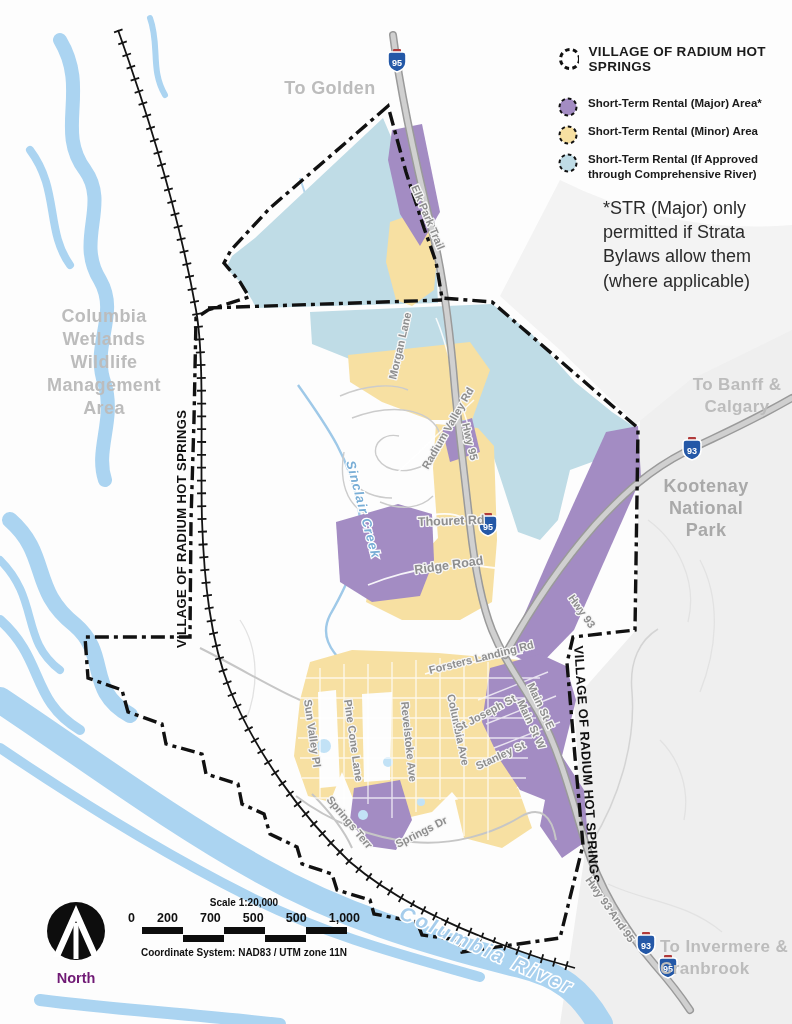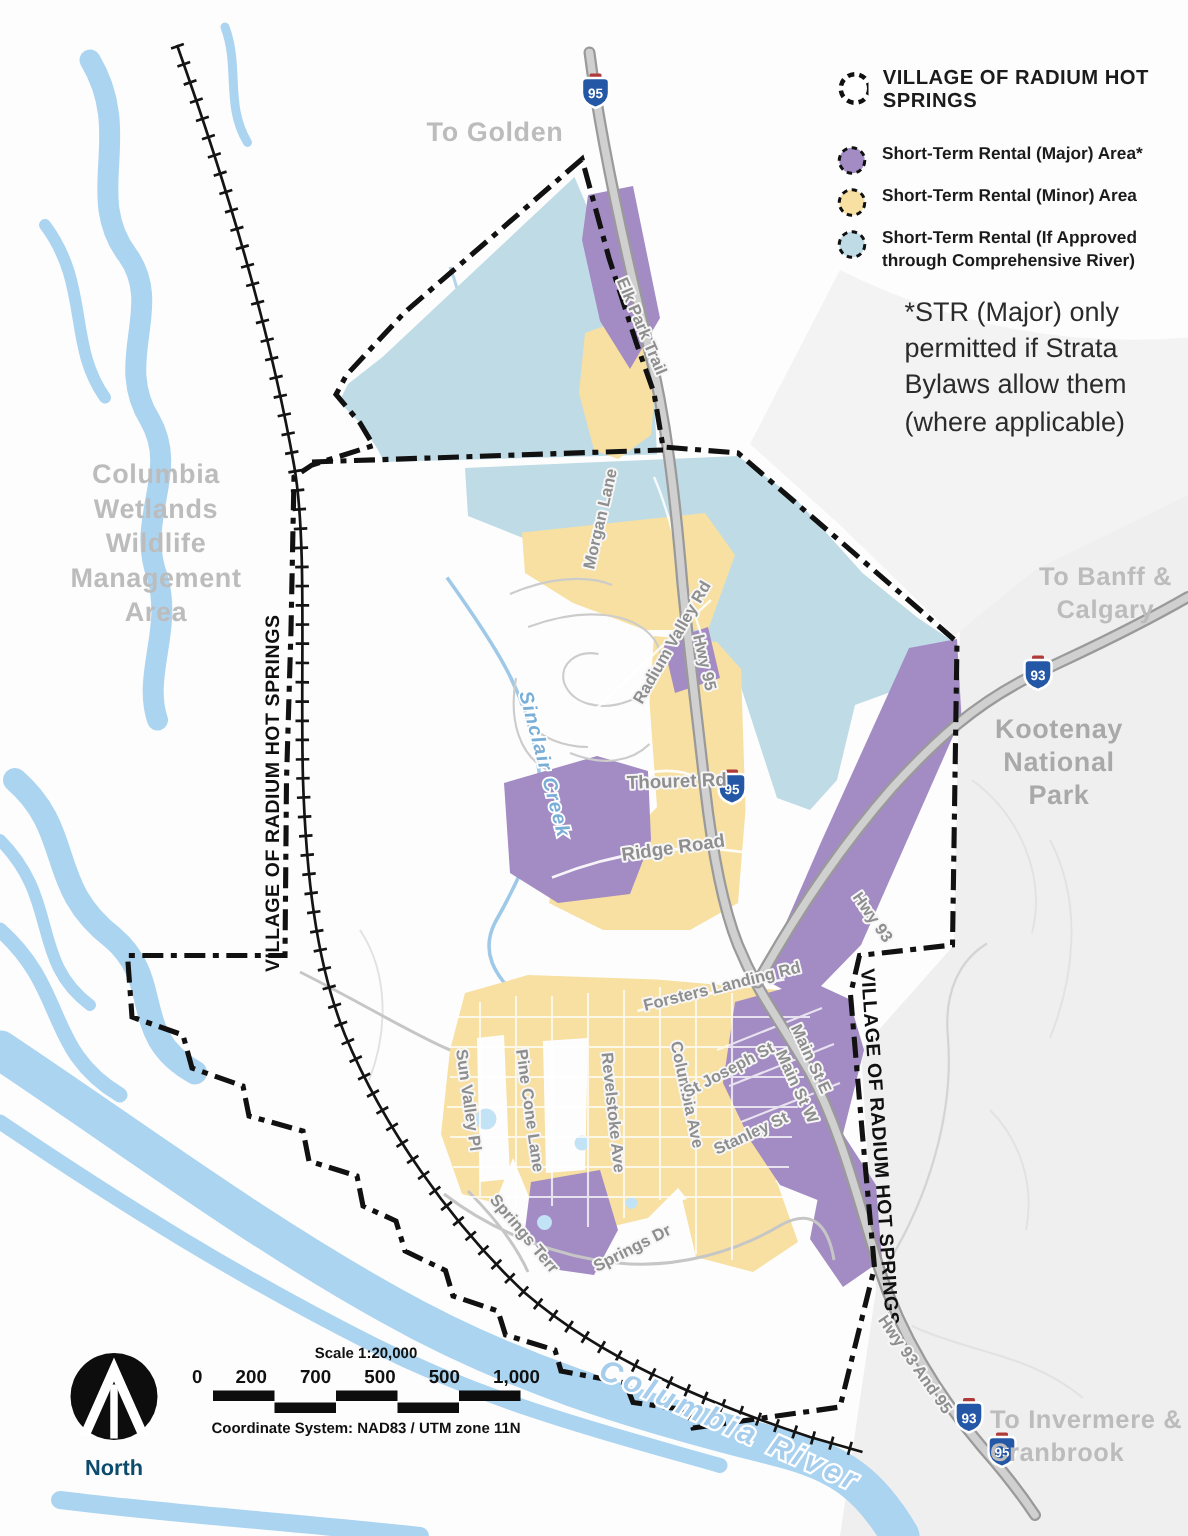--- a/index.html
+++ b/index.html
@@ -37,21 +37,21 @@
   .scale-title { font-weight:800; font-size:10px; margin-bottom:3px; }
   .scale-ticks { display:flex; justify-content:space-between; width:232px; margin:0 auto;
                  font-size:12.5px; font-weight:700; }
   .scale-bar { width:205px; height:15px; margin:2px auto 5px; display:flex; }
   .scale-bar span { flex:1; height:7px; background:#0d0d0d; }
   .scale-bar span:nth-child(even) { align-self:flex-end; }
   .coordline { font-weight:800; font-size:10px; white-space:nowrap; }
 
   
   .north { position:absolute; left:42px; top:899px; width:68px; text-align:center; }
-  .north-label { font-weight:800; font-size:14.5px; color:#0c4a6e; margin-top:3px; }
+  .north-label { font-weight:800; font-size:14.5px; color:#701a75; margin-top:3px; }
 
   
 </style>
 </head>
 <body>
 
 <div class="page">
 
 <svg class="map" width="792" height="1024" viewBox="0 0 792 1024">
 

